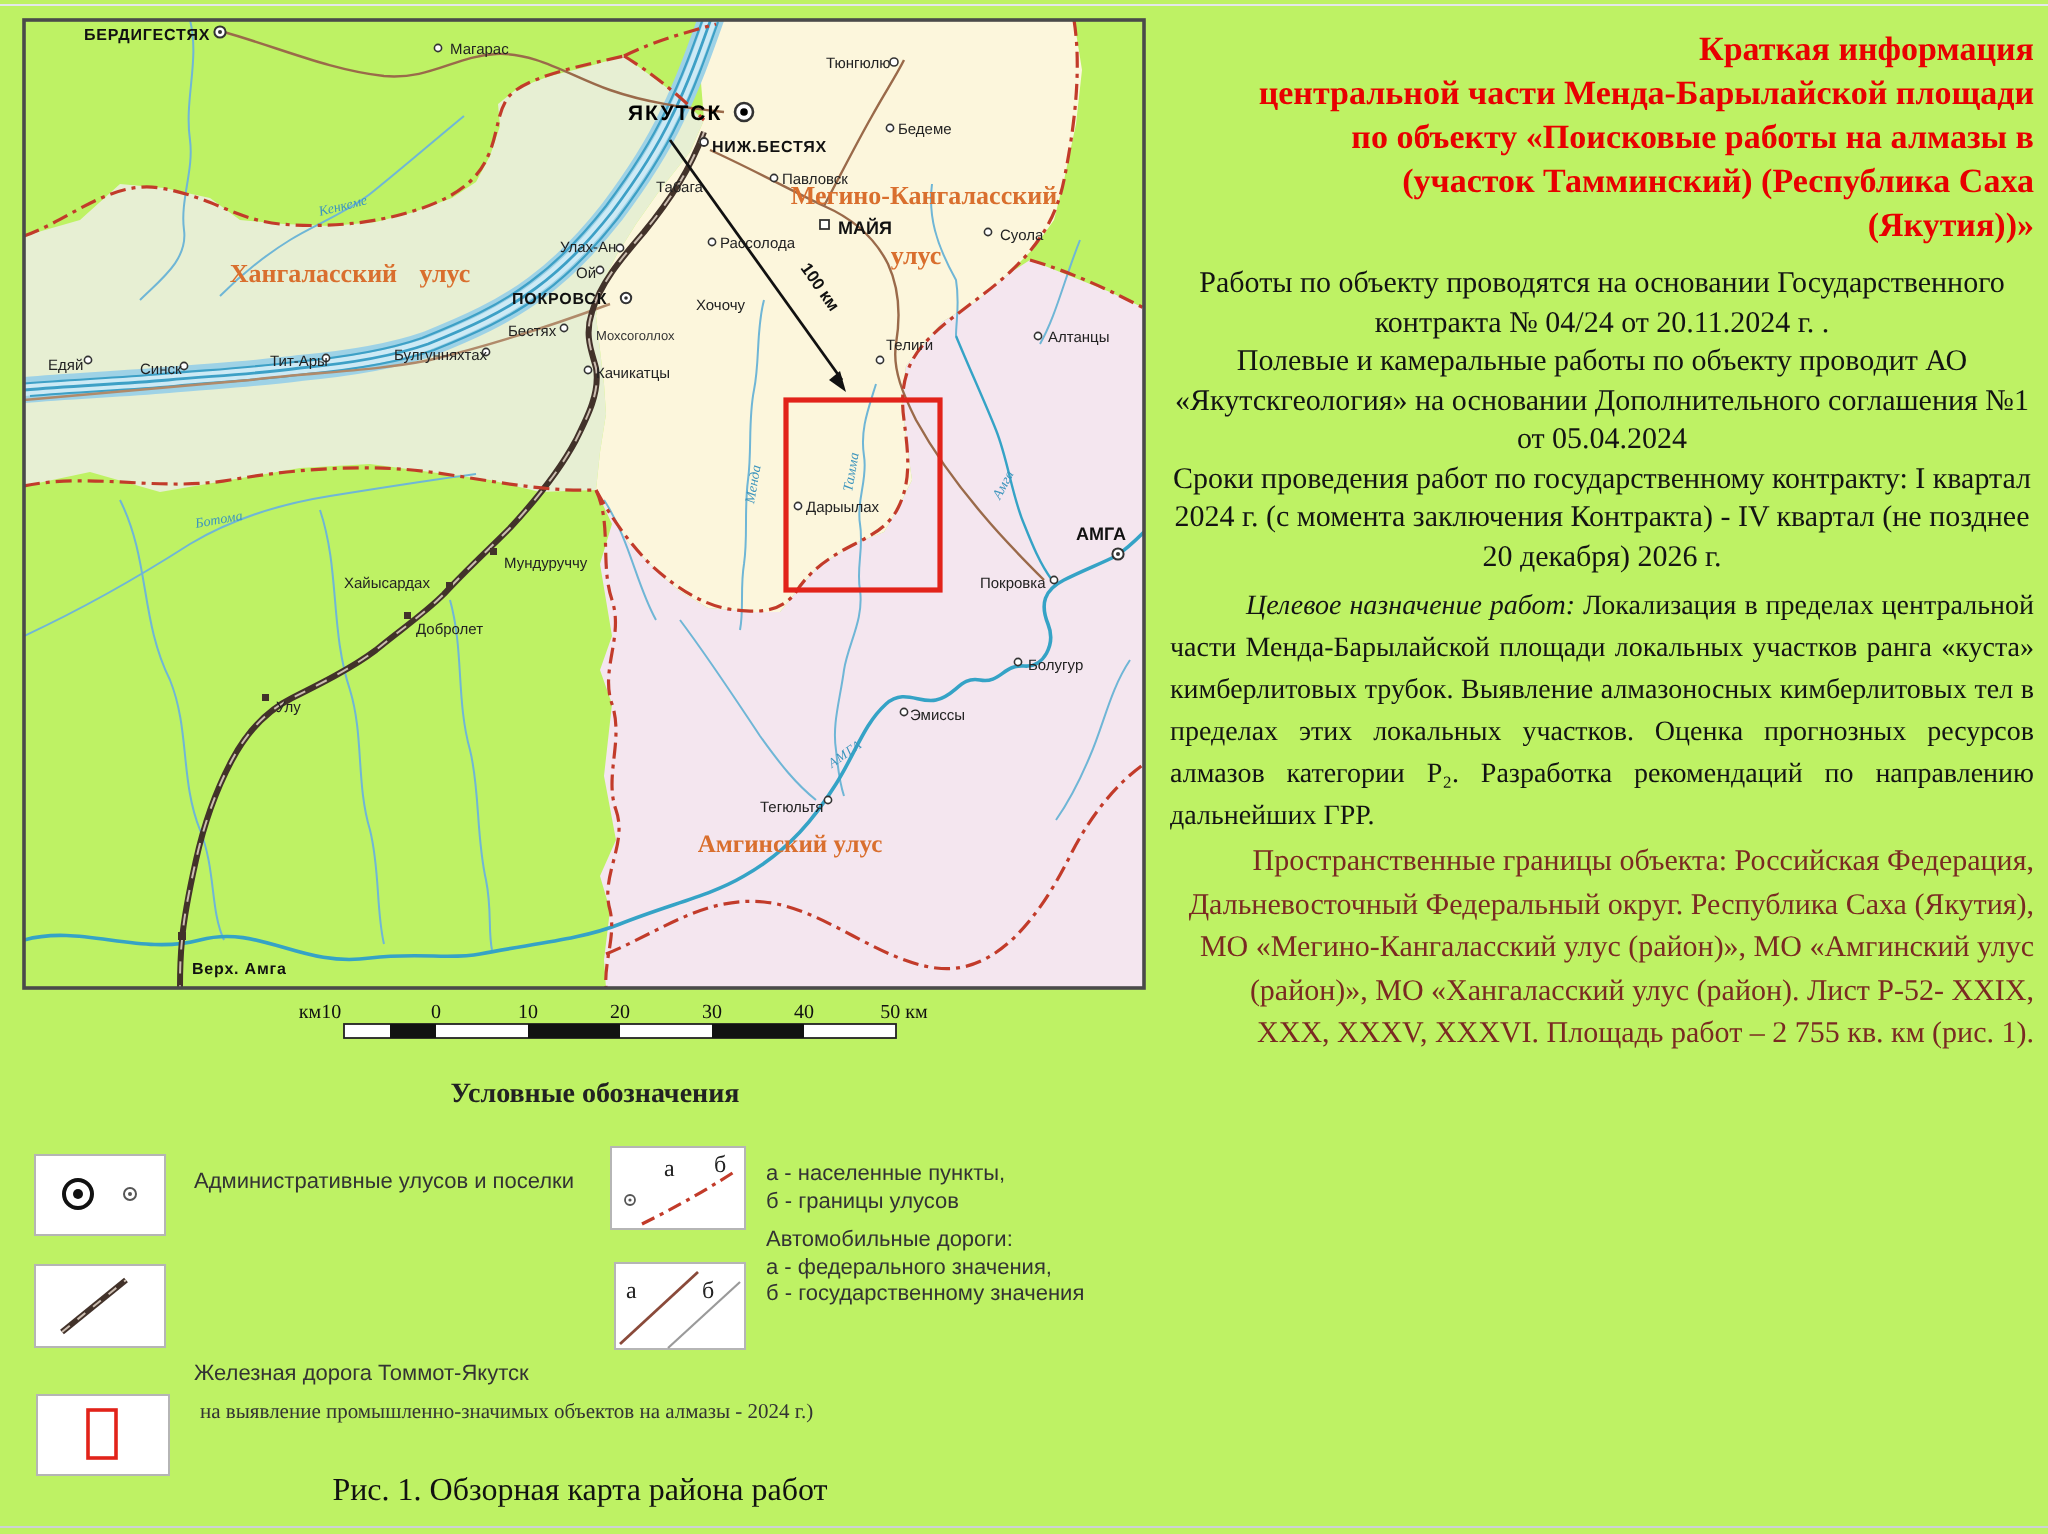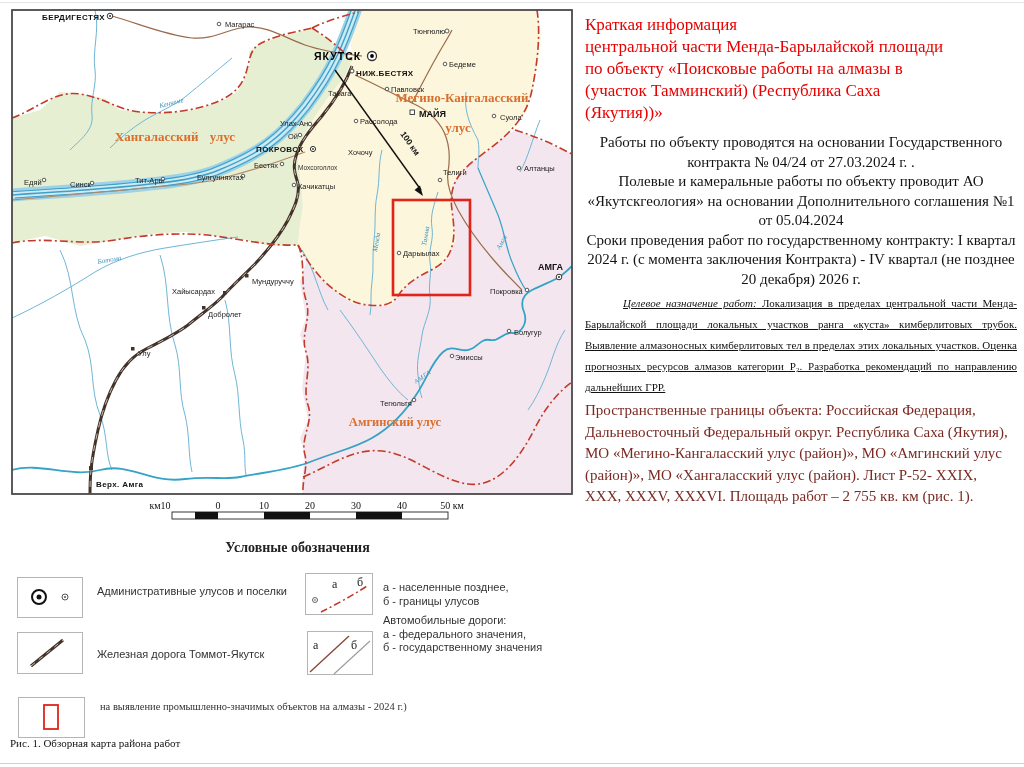--- a/index.html
+++ b/index.html
@@ -1,16 +1,16 @@
 <!DOCTYPE html>
 <html><head>
 <meta charset="utf-8">
 <style>
   html,body{margin:0;padding:0;background:#888;}
-  .slide{position:relative;width:1024px;height:767px;background:#ffffff;overflow:hidden;
+  .slide{position:relative;width:1024px;height:767px;background:#bef264;overflow:hidden;
          font-family:"Liberation Serif",serif;}
   .abs{position:absolute;}
   .edge-top{left:0;top:2px;width:1024px;height:1px;background:#e4e7ea;}
   .edge-bottom{left:0;top:763px;width:1024px;height:1px;background:#ccd2d6;}
 
   
   .mv{font-family:"Liberation Sans",sans-serif;font-size:7.5px;fill:#222;}
   .mv6{font-family:"Liberation Sans",sans-serif;font-size:6.5px;fill:#333;}
   .mb8{font-family:"Liberation Sans",sans-serif;font-size:8px;font-weight:bold;fill:#111;letter-spacing:.4px;}
   .mb9{font-family:"Liberation Sans",sans-serif;font-size:9px;font-weight:bold;fill:#111;}
@@ -19,29 +19,29 @@
   .mor12{font-family:"Liberation Serif",serif;font-size:12.5px;font-weight:bold;fill:#d96f2e;}
   .mriv{font-family:"Liberation Serif",serif;font-style:italic;font-size:7px;fill:#3d95bd;}
   .mrivc{font-family:"Liberation Serif",serif;font-style:italic;font-size:6.5px;fill:#3d95bd;letter-spacing:.6px;}
   .mdist{font-family:"Liberation Sans",sans-serif;font-size:8.5px;font-weight:bold;fill:#111;}
   .msc{font-family:"Liberation Serif",serif;font-size:10px;fill:#111;}
 
   
   .lg-title{font-family:"Liberation Serif",serif;font-size:14px;color:#222;text-align:center;font-weight:bold;}
   .lg-text{font-family:"Liberation Sans",sans-serif;font-size:11px;color:#333;line-height:13.5px;}
   .lg-text-serif{font-family:"Liberation Serif",serif;font-size:10.5px;color:#333;line-height:14px;}
-  .caption{font-family:"Liberation Serif",serif;font-size:11px;color:#111;text-align:left;}
+  .caption{font-family:"Liberation Serif",serif;font-size:16px;color:#111;text-align:center;}
 
   
   .rcol{left:585px;top:14px;width:432px;}
-  .r-title{font-size:17px;font-weight:normal;color:#e80000;text-align:left;line-height:22px;}
+  .r-title{font-size:17px;font-weight:bold;color:#e80000;text-align:right;line-height:22px;}
   .r-p{font-size:15px;color:#131313;text-align:center;line-height:19.5px;margin:0;}
-  .r-goal{font-size:11px;color:#131313;text-align:justify;line-height:21px;margin:4px 0 0 0;text-indent:38px;text-decoration:underline;}
+  .r-goal{font-size:14px;color:#131313;text-align:justify;line-height:21px;margin:4px 0 0 0;text-indent:38px;}
   .r-goal .lead{font-style:italic;}
-  .r-bound{font-size:15px;color:#7a2a22;text-align:left;line-height:21.5px;margin:2px 0 0 0;}
+  .r-bound{font-size:15px;color:#7a2a22;text-align:right;line-height:21.5px;margin:2px 0 0 0;}
   .r-gap{height:9px;}
 </style>
 </head>
 <body>
 
 <div class="slide">
   <div class="abs edge-top"></div>
   <div class="abs edge-bottom"></div>
 
   <svg class="abs" style="left:8px;top:6px" width="576" height="522" viewBox="8 6 576 522">
@@ -231,32 +231,32 @@
     <circle cx="48" cy="20" r="3" fill="none" stroke="#555" stroke-width="1"></circle>
     <circle cx="48" cy="20" r="1" fill="#555"></circle>
   </svg>
   <div class="abs lg-text" style="left:97px;top:585px;width:195px">Административные улусов и поселки</div>
 
   <svg class="abs" style="left:17px;top:632px" width="66" height="42">
     <rect x="0.5" y="0.5" width="65" height="41" fill="#fff" stroke="#b5b5b5"></rect>
     <line x1="14" y1="34" x2="46" y2="8" stroke="#42322a" stroke-width="3"></line>
     <line x1="14" y1="34" x2="46" y2="8" stroke="#cbbdb0" stroke-width="1" stroke-dasharray="5 5"></line>
   </svg>
-  <div class="abs lg-text" style="left:97px;top:648px;width:260px">Железная дорога Томмот-Якутск</div>
+  <div class="abs lg-text" style="left:97px;top:681px;width:260px">Железная дорога Томмот-Якутск</div>
 
   <svg class="abs" style="left:305px;top:573px" width="68" height="42">
     <rect x="0.5" y="0.5" width="67" height="41" fill="#fff" stroke="#b5b5b5"></rect>
     <circle cx="10" cy="27" r="2.5" fill="none" stroke="#555" stroke-width="0.9"></circle>
     <circle cx="10" cy="27" r="0.8" fill="#555"></circle>
     <path d="M16,39 C30,32 45,24 62,13" fill="none" stroke="#c23b2a" stroke-width="1.6" stroke-dasharray="7 3 2 3"></path>
     <text x="27" y="15" font-family="Liberation Serif,serif" font-size="12" fill="#222">а</text>
     <text x="52" y="13" font-family="Liberation Serif,serif" font-size="12" fill="#222">б</text>
   </svg>
   <div class="abs lg-text" style="left:383px;top:581px;width:200px">
-    <div>а - населенные позднее,</div>
+    <div>а - населенные пункты,</div>
     <div>б - границы улусов</div>
   </div>
 
   <svg class="abs" style="left:307px;top:631px" width="66" height="44">
     <rect x="0.5" y="0.5" width="65" height="43" fill="#fff" stroke="#b5b5b5"></rect>
     <line x1="3" y1="41" x2="42" y2="5" stroke="#8a4a3a" stroke-width="1.4"></line>
     <line x1="27" y1="43" x2="63" y2="10" stroke="#9a9a9a" stroke-width="1.1"></line>
     <text x="6" y="18" font-family="Liberation Serif,serif" font-size="12" fill="#222">а</text>
     <text x="44" y="18" font-family="Liberation Serif,serif" font-size="12" fill="#222">б</text>
   </svg>
@@ -278,19 +278,19 @@
 
   <div class="abs rcol">
     <div class="r-title">
       <div>Краткая информация</div>
       <div>центральной части Менда-Барылайской площади</div>
       <div>по объекту «Поисковые работы на алмазы в</div>
       <div>(участок Тамминский) (Республика Саха</div>
       <div>(Якутия))»</div>
     </div>
     <div class="r-gap"></div>
-    <p class="r-p">Работы по объекту проводятся на основании Государственного контракта № 04/24 от 27.03.2024 г. .</p>
+    <p class="r-p">Работы по объекту проводятся на основании Государственного контракта № 04/24 от 20.11.2024 г. .</p>
     <p class="r-p">Полевые и камеральные работы по объекту проводит АО «Якутскгеология» на основании Дополнительного соглашения №1 от 05.04.2024</p>
     <p class="r-p">Сроки проведения работ по государственному контракту: I квартал 2024 г. (с момента заключения Контракта) - IV квартал (не позднее 20 декабря) 2026 г.</p>
     <p class="r-goal"><span class="lead">Целевое назначение работ:</span><span> Локализация в пределах центральной части Менда-Барылайской площади локальных участков ранга «куста» кимберлитовых трубок. Выявление алмазоносных кимберлитовых тел в пределах этих локальных участков. Оценка прогнозных ресурсов алмазов категории Р₂. Разработка рекомендаций по направлению дальнейших ГРР.</span></p>
     <p class="r-bound">Пространственные границы объекта: Российская Федерация, Дальневосточный Федеральный округ. Республика Саха (Якутия), МО «Мегино-Кангаласский улус (район)», МО «Амгинский улус (район)», МО «Хангаласский улус (район). Лист Р-52- XXIX, XXX, XXXV, XXXVI. Площадь работ – 2 755 кв. км (рис. 1).</p>
   </div>
 </div>
 
 </body></html>

